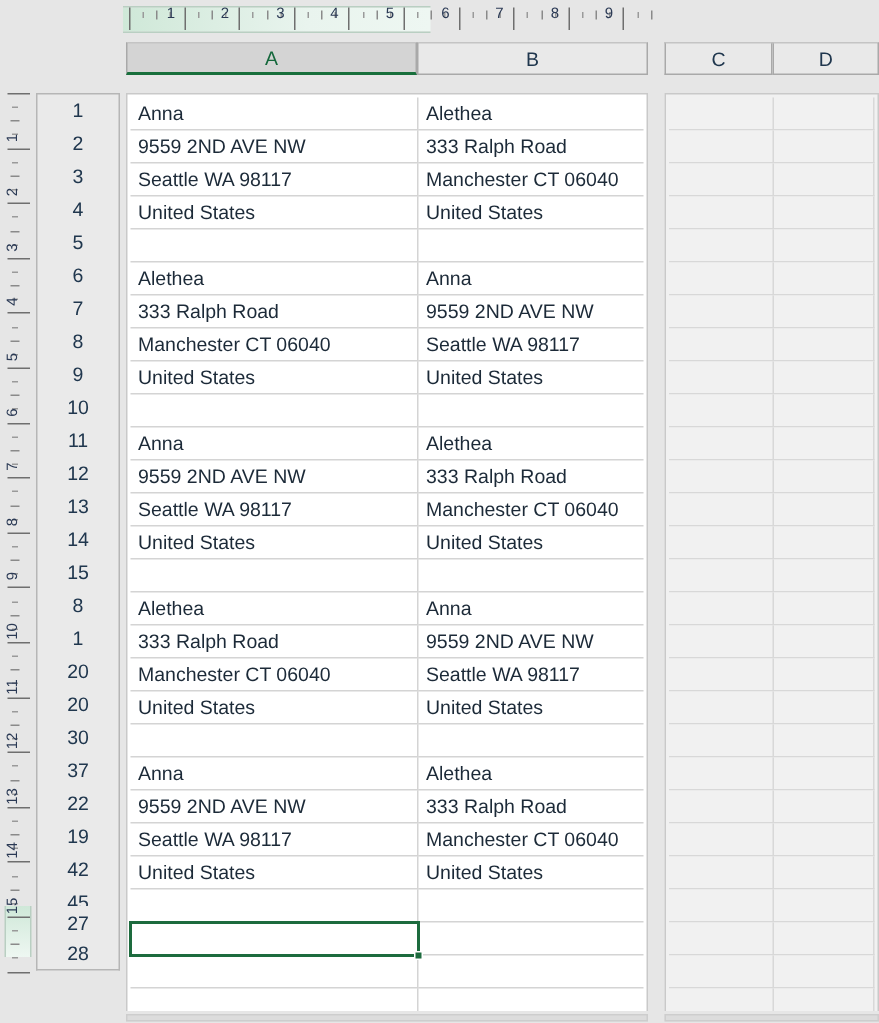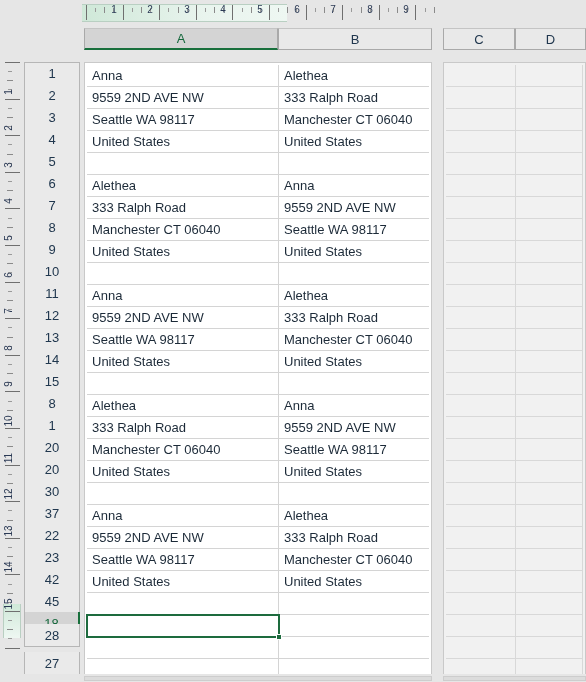--- a/index.html
+++ b/index.html
@@ -394,25 +394,25 @@
       <div class="row-head" style="top: 264px; height: 23px;">13</div>
       <div class="row-head" style="top: 286px; height: 23px;">14</div>
       <div class="row-head" style="top: 308px; height: 23px;">15</div>
       <div class="row-head" style="top: 330px; height: 23px;">8</div>
       <div class="row-head" style="top: 352px; height: 23px;">1</div>
       <div class="row-head" style="top: 374px; height: 23px;">20</div>
       <div class="row-head" style="top: 396px; height: 23px;">20</div>
       <div class="row-head" style="top: 418px; height: 23px;">30</div>
       <div class="row-head" style="top: 440px; height: 23px;">37</div>
       <div class="row-head" style="top: 462px; height: 23px;">22</div>
-      <div class="row-head" style="top: 484px; height: 23px;">23</div>
+      <div class="row-head" style="top: 484px; height: 23px;">19</div>
       <div class="row-head" style="top: 506px; height: 23px;">42</div>
       <div class="row-head" style="top: 528px; height: 23px;">45</div>
       <div class="row-head selected" style="top: 550px; height: 23px;">18</div>
-      <div class="row-head" style="top: 590px; height: 23px;">27</div>
+      <div class="row-head" style="top: 542px; height: 23px;">27</div>
       <div class="row-head" style="top: 562px; height: 23px;">28</div>
     </div>
 
   <div class="page-main" id="page-main" style="height: 620px;">
       <div class="grid-cell" style="left: 2px; top: 2px; width: 192px; height: 22px;">Anna</div>
       <div class="grid-cell" style="left: 2px; top: 24px; width: 192px; height: 22px;">9559 2ND AVE NW</div>
       <div class="grid-cell" style="left: 2px; top: 46px; width: 192px; height: 22px;">Seattle WA 98117</div>
       <div class="grid-cell" style="left: 2px; top: 68px; width: 192px; height: 22px;">United States</div>
       <div class="grid-cell" style="left: 2px; top: 90px; width: 192px; height: 22px;"></div>
       <div class="grid-cell" style="left: 2px; top: 112px; width: 192px; height: 22px;">Alethea</div>

